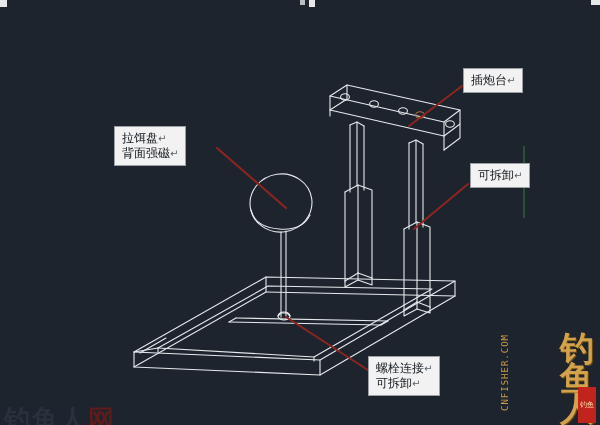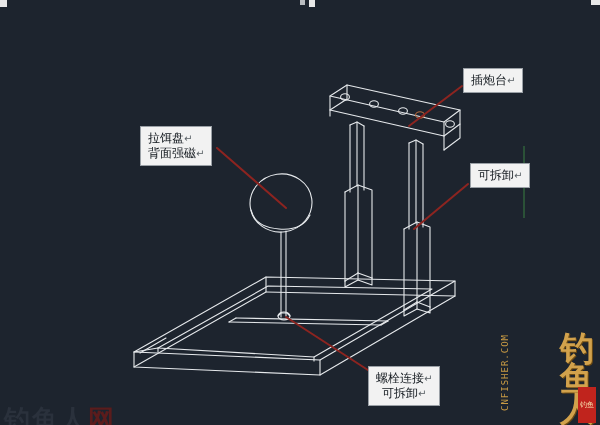--- a/index.html
+++ b/index.html
@@ -21,24 +21,24 @@
     font-size:12px;
     line-height:15px;
     padding:4px 7px 4px 7px;
     white-space:nowrap;
     box-shadow:0 0 0 0 rgba(0,0,0,0);
     z-index:30;
   }
   .callout .ln{display:block;}
   .callout .pilcrow{color:#5a6166;font-size:10px;}
 
-  #callout-bait{left:140px;top:126px;}
+  #callout-bait{left:114px;top:126px;}
   #callout-cannon{left:463px;top:68px;}
   #callout-detach{left:470px;top:163px;}
-  #callout-bolt{left:368px;top:366px;text-align:center;}
+  #callout-bolt{left:368px;top:356px;}
 
   
   #watermark{
     position:absolute;right:2px;bottom:0px;
     width:104px;height:96px;z-index:25;
     pointer-events:none;
   }
   #wm-chars{
     position:absolute;right:4px;bottom:2px;
     font-family:"DejaVu Serif","Liberation Serif",serif;

